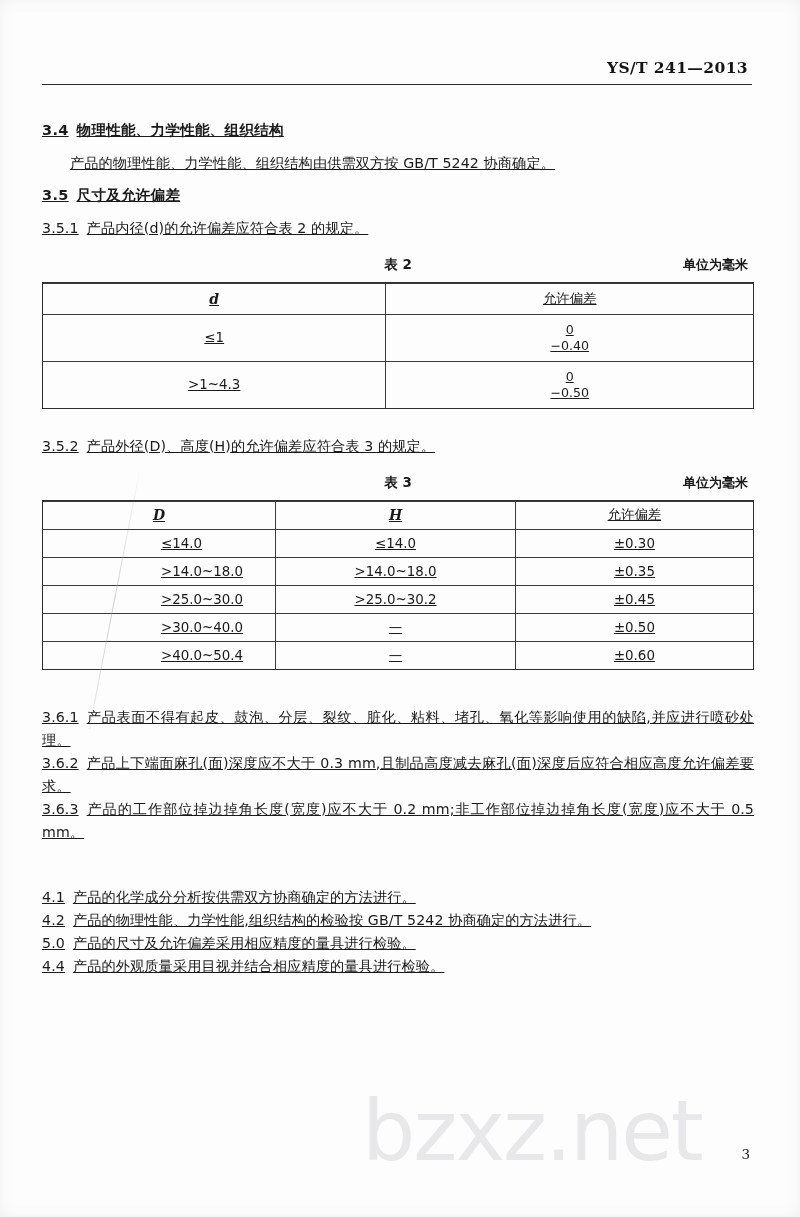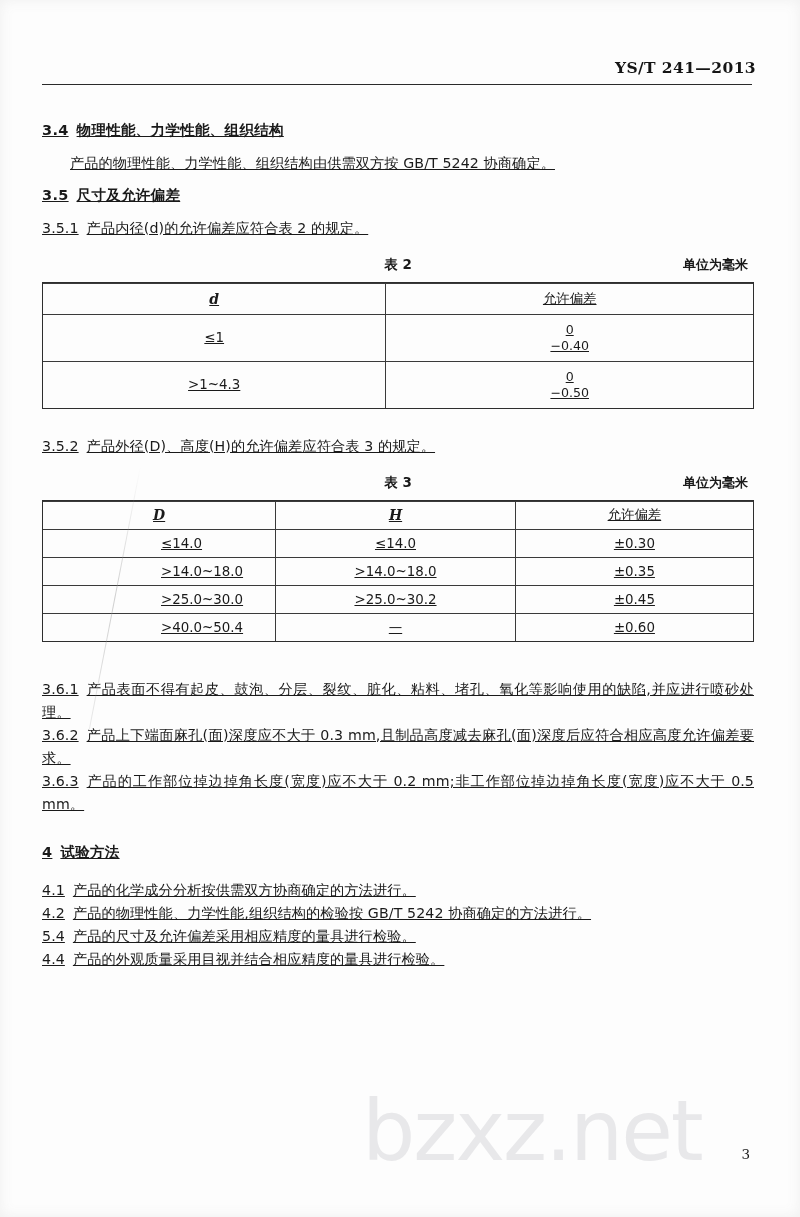--- a/index.html
+++ b/index.html
@@ -39,21 +39,21 @@
     z-index: 1;
     user-select: none;
     white-space: nowrap;
   }
 
   .content { position: relative; z-index: 3; }
 
   .header {
     position: absolute;
     top: 58px;
-    right: 44px;
+    right: 52px;
     font-size: 15.5px;
     font-weight: bold;
     letter-spacing: 0.4px;
     font-family: "DejaVu Serif", "Liberation Serif", serif;
     color: #151515;
     margin-left: 29px;
   }
 
   .hrule {
     position: absolute;
@@ -296,20 +296,25 @@
               <td class="dcell">&gt;14.0~18.0</td>
               <td>&gt;14.0~18.0</td>
               <td>±0.35</td>
             </tr>
             <tr>
               <td class="dcell">&gt;25.0~30.0</td>
               <td>&gt;25.0~30.2</td>
               <td>±0.45</td>
             </tr>
             <tr>
+              <td class="dcell">&gt;30.0~40.0</td>
+              <td>—</td>
+              <td>±0.50</td>
+            </tr>
+            <tr>
               <td class="dcell">&gt;40.0~50.4</td>
               <td>—</td>
               <td>±0.60</td>
             </tr>
           </tbody>
         </table>
       </div>
 
       <div class="gap-lg"></div>
 
@@ -320,33 +325,30 @@
       </p>
       <p class="para">
         <span class="sec-num">3.6.2</span><span>产品上下端面麻孔(面)深度应不大于 0.3 mm,且制品高度减去麻孔(面)深度后应符合相应高度允许偏差要求。</span>
       </p>
       <p class="para">
         <span class="sec-num">3.6.3</span><span>产品的工作部位掉边掉角长度(宽度)应不大于 0.2 mm;非工作部位掉边掉角长度(宽度)应不大于 0.5 mm。</span>
       </p>
 
       <div class="gap-lg"></div>
 
-      <h3 class="sec">
-        <span class="sec-num">4</span><span>试验方法</span>
-      </h3>
 
       <div class="gap-md"></div>
       <p class="para">
         <span class="sec-num">4.1</span><span>产品的化学成分分析按供需双方协商确定的方法进行。</span>
       </p>
       <p class="para">
         <span class="sec-num">4.2</span><span>产品的物理性能、力学性能,组织结构的检验按 GB/T 5242 协商确定的方法进行。</span>
       </p>
       <p class="para">
-        <span class="sec-num">5.4</span><span>产品的尺寸及允许偏差采用相应精度的量具进行检验。</span>
+        <span class="sec-num">5.0</span><span>产品的尺寸及允许偏差采用相应精度的量具进行检验。</span>
       </p>
       <p class="para">
         <span class="sec-num">4.4</span><span>产品的外观质量采用目视并结合相应精度的量具进行检验。</span>
       </p>
 
     </div>
 
     <div class="pagenum">3</div>
 
   </div>

